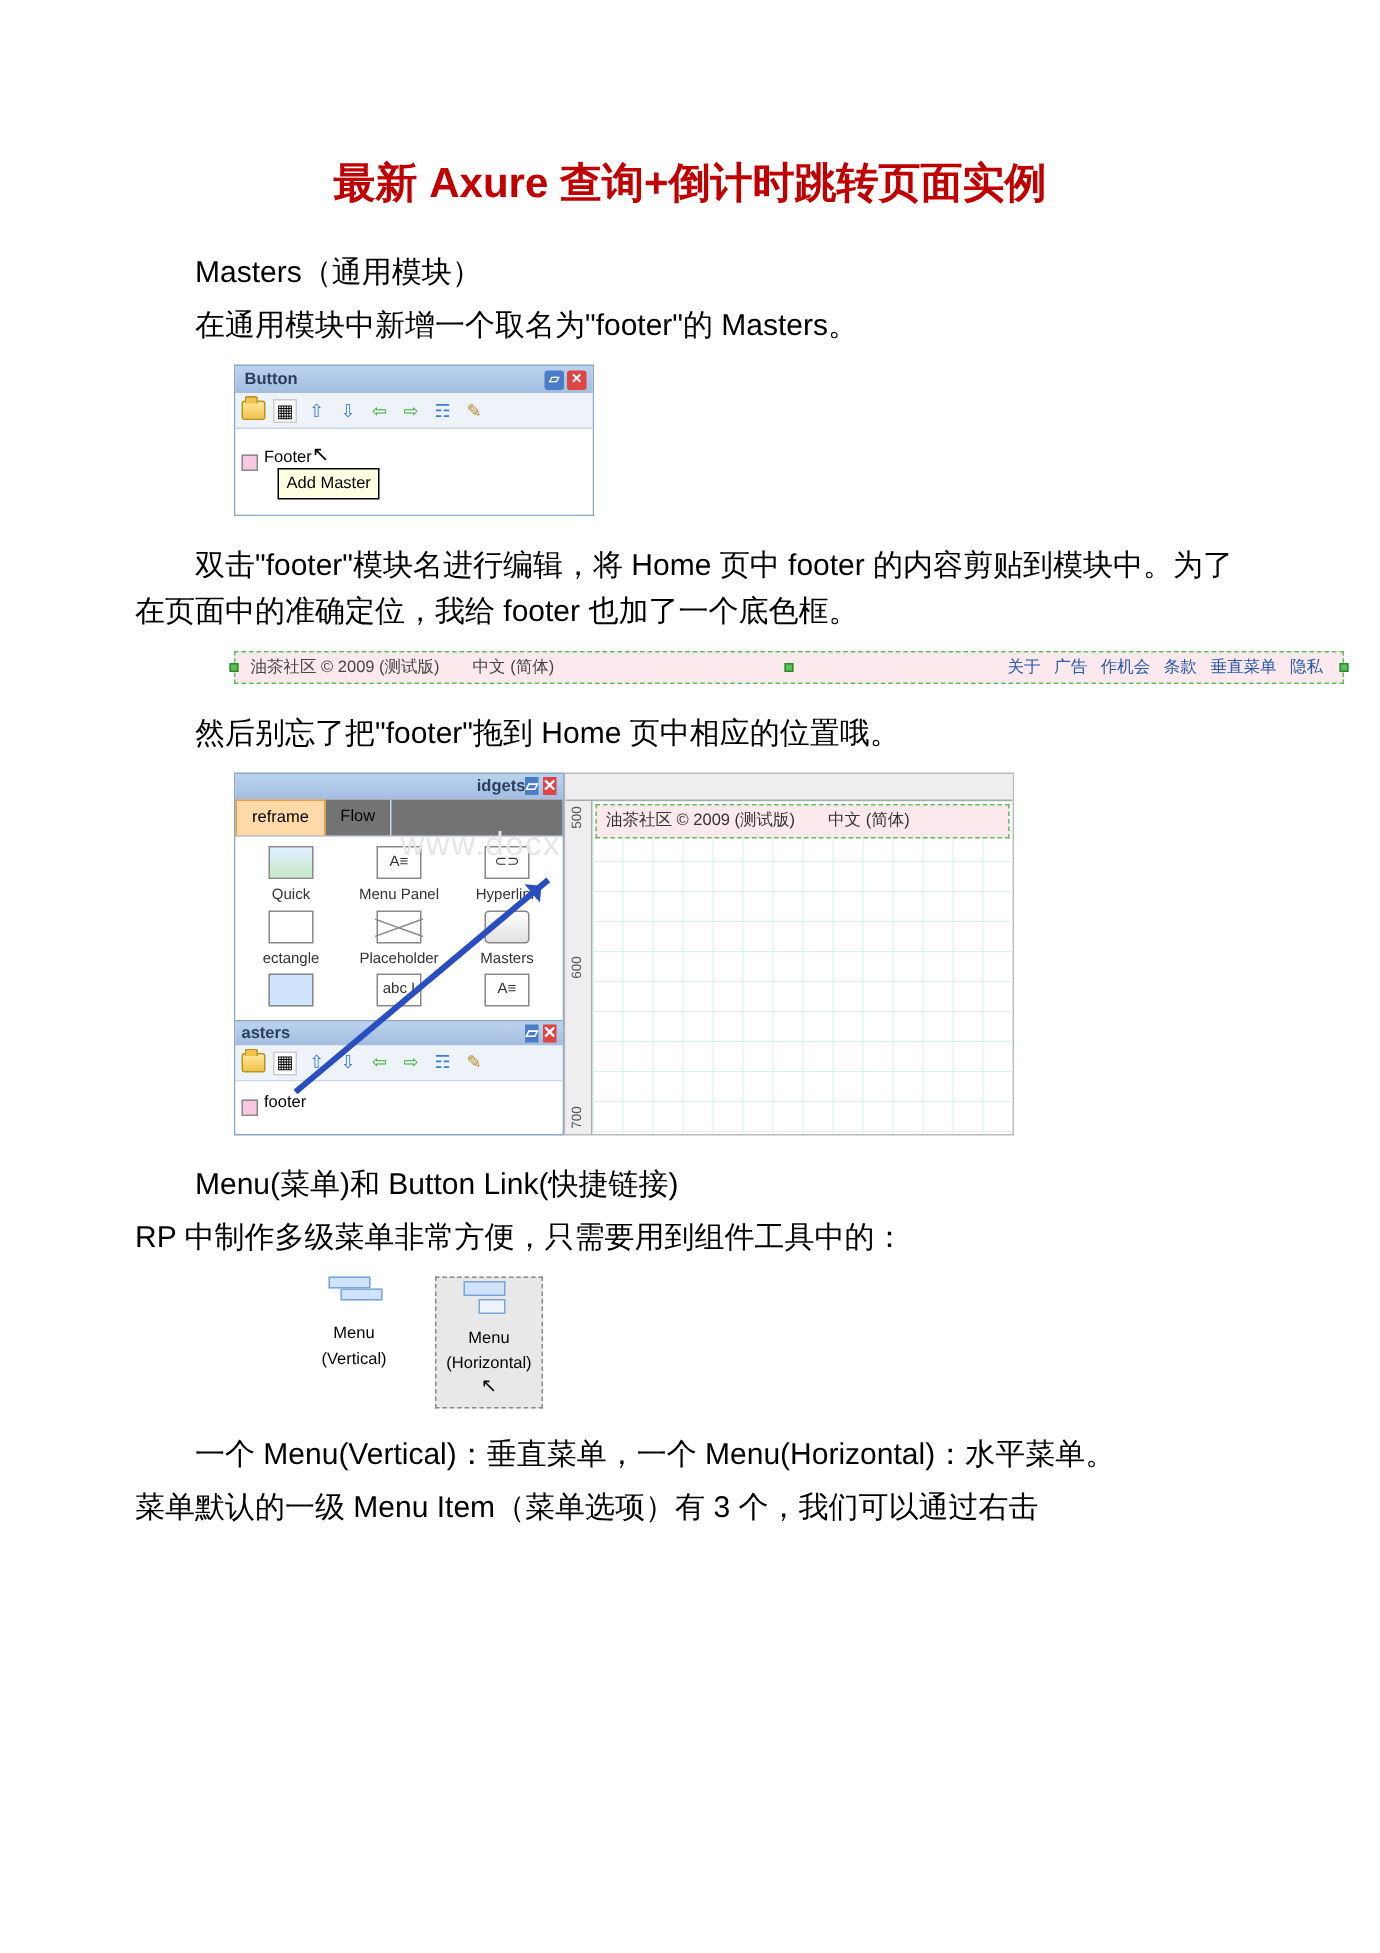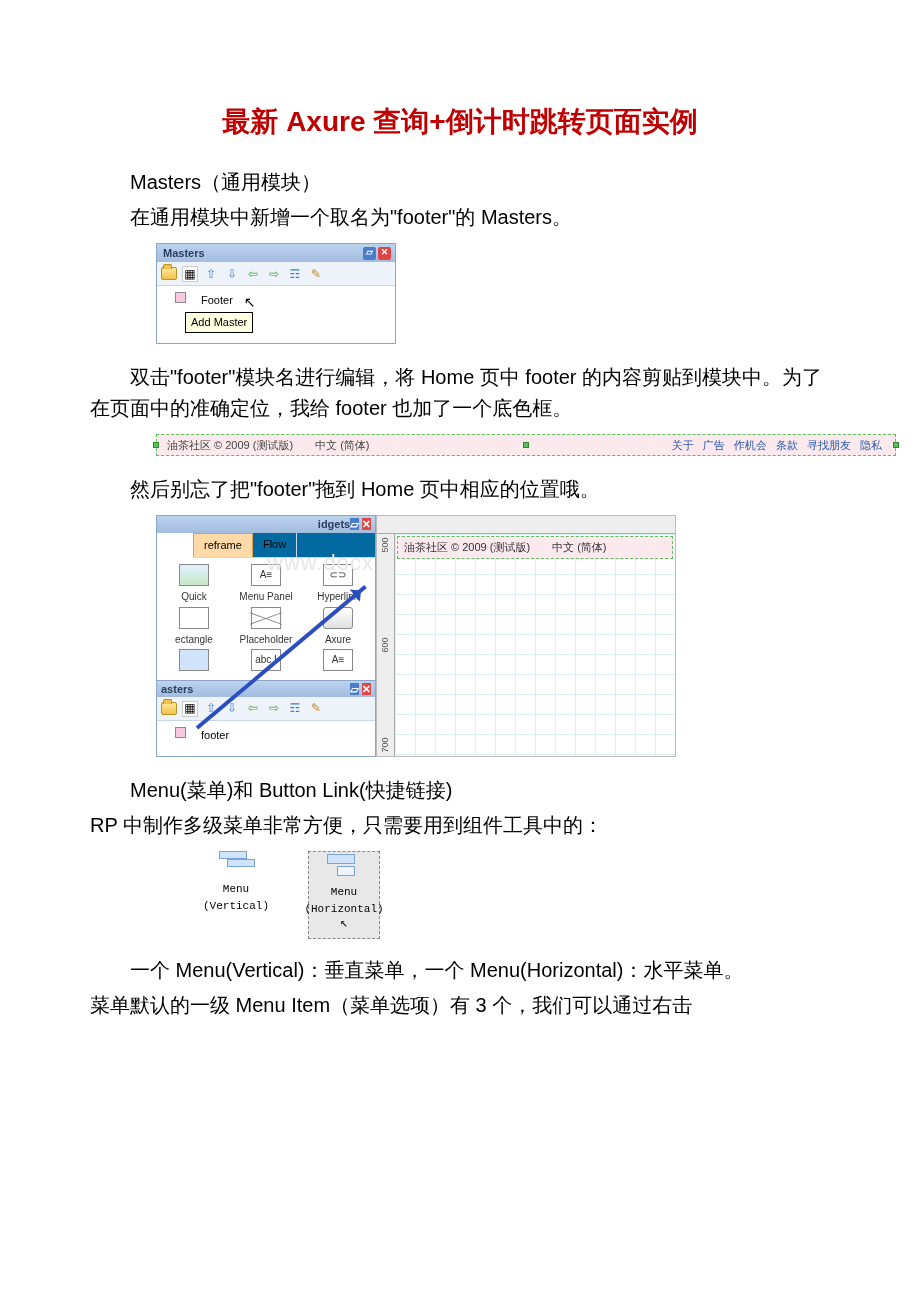--- a/index.html
+++ b/index.html
@@ -42,21 +42,21 @@
   .wbtn.blue { background:#4a7dc7; color:#fff; }
   .wbtn.red { background:#e04545; color:#fff; }
   .mp-toolbar {
     background: #eef3f9; height: 24px; display:flex; align-items:center; gap:5px; padding:0 4px;
     border-bottom:1px solid #c8d6e8;
   }
   .ticn { width:16px; height:16px; display:flex; align-items:center; justify-content:center; font-size:12px; }
   .folder { background: linear-gradient(#ffe79a,#f3c24b); border:1px solid #b59324; border-radius:2px; width:16px; height:13px; position:relative; }
   .folder::before { content:""; position:absolute; top:-4px; left:1px; width:7px; height:4px; background:#f3c24b; border:1px solid #b59324; border-bottom:none; border-radius:2px 2px 0 0;}
   .mp-body { background:#fff; padding:6px 4px 10px 4px; }
-  .master-row { display:flex; align-items:flex-start; gap:15px; margin-left:14px; }
+  .master-row { display:flex; align-items:flex-end; gap:4px; }
   .pink-sq { width:11px; height:11px; background:#f7c8e0; border:1px solid #8a8a8a; }
   .cursor { font-size:14px; margin-left:-4px; }
   .tooltip-box {
     margin-left:24px; margin-top:-2px;
     background:#ffffe1; border:1px solid #000; padding:1px 5px; font-size:11px; display:inline-block;
   }
   
   .footer-strip {
     border:1px dashed #5cbf5c;
     background:#fbe9ee;
@@ -66,21 +66,21 @@
     padding:0 10px;
     position:relative;
   }
   .footer-strip .dot { width:6px; height:6px; background:#5cbf5c; border:1px solid #2e8a2e; position:absolute; top:50%; transform:translateY(-50%);}
   .footer-strip .dot.l{left:-4px;} .footer-strip .dot.r{right:-4px;} .footer-strip .dot.m{left:50%; margin-left:-3px;}
   .footer-strip .links span{ color:#2a5aa8; margin:0 3px; }
   
   .wc-wrap { display:flex; gap:0; width:520px; }
   .widgets-panel { width:220px; border:1px solid #8ba7c7; font-family:Tahoma,sans-serif; font-size:11px; }
   .wp-head { background:linear-gradient(#bcd3ee,#a3bde0); height:17px; display:flex; justify-content:flex-end; align-items:center; padding:0 4px; color:#2a3f5f; font-weight:700;}
-  .wp-tabs { display:flex; background:#0369a1; border-bottom:1px solid #c8d6e8;margin-left:36px;}
+  .wp-tabs { display:flex; background:#737373; border-bottom:1px solid #c8d6e8;}
   .wp-tab { padding:3px 10px; font-size:11px; border-right:1px solid #c8d6e8;}
   .wp-tab.active { background:#ffd9a8; border:1px solid #e0a14a; border-bottom:none; }
   .wp-grid { display:grid; grid-template-columns:repeat(3,1fr); background:#fff; padding:6px 2px; gap:2px; }
   .wg { display:flex; flex-direction:column; align-items:center; gap:3px; font-size:10px; color:#333; }
   .wg .wicn { width:30px; height:22px; border:1px solid #888; display:flex; align-items:center; justify-content:center; font-size:10px; background:#fff;}
   .wg .wicn.img { background:linear-gradient(#e0f0ff,#c8e8c8); }
   .wg .wicn.ph { background:#fff; position:relative; }
   .wg .wicn.ph::before, .wg .wicn.ph::after { content:""; position:absolute; width:120%; height:1px; background:#888; top:50%; left:-10%;}
   .wg .wicn.ph::before{ transform:rotate(20deg);} .wg .wicn.ph::after{ transform:rotate(-20deg);}
   .wg .wicn.tbl { background:#cfe4fb; }
@@ -103,21 +103,21 @@
   .drag-arrow {
     position:absolute; left:40px; top:210px;
     width:220px; height:4px; background:#2a4ec0;
     transform-origin:left center; transform:rotate(-40deg);
   }
   .drag-arrow::after{
     content:""; position:absolute; right:-2px; top:-6px;
     border:8px solid transparent; border-left-color:#2a4ec0;
   }
   
-  .menu-fig { display:flex; gap:36px; margin:10px 0 16px 110px; font-family:Liberation Mono, monospace; font-size:11px; }
+  .menu-fig { display:flex; gap:18px; margin:10px 0 16px 110px; font-family:Liberation Sans, sans-serif; font-size:11px; }
   .mw { display:flex; flex-direction:column; align-items:center; gap:4px; width:72px; }
   .mw-icn { width:34px; height:26px; display:flex; }
   .mw-icn.v { flex-direction:column; }
   .mw-icn div { background:#cfe4fb; border:1px solid #7aa4d6; }
   .mw-icn.v div{ height:8px; width:28px; }
   .mw-icn.v div:nth-child(2){ margin-left:8px; }
   .mw-icn.h { }
   .mw-icn.h .top{ width:28px; height:10px; }
   .mw-icn.h .sub{ width:18px; height:10px; margin-top:2px; margin-left:10px; background:#eef4fc;}
   .mw.sel { background:#e8e8e8; border:1px dashed #888; padding:2px 2px 4px 2px; }
@@ -128,21 +128,21 @@
 <body>
 
 <h1>最新 Axure 查询+倒计时跳转页面实例</h1>
 
 <p class="indent">Masters（通用模块）</p>
 <p class="indent">在通用模块中新增一个取名为"footer"的 Masters。</p>
 
 <div class="fig">
   <div class="masters-panel">
     <div class="mp-title">
-      <span>Masters</span>
+      <span>Button</span>
       <span class="wbtns">
         <span class="wbtn blue">▱</span>
         <span class="wbtn red">✕</span>
       </span>
     </div>
     <div class="mp-toolbar">
       <span class="ticn">
           <span class="folder"></span>
         </span>
       <span class="ticn" style="border:1px solid #ccc;background:#fff;">▦</span>
@@ -170,21 +170,21 @@
   <div class="footer-strip">
     <span class="dot l"></span>
     <span class="dot m"></span>
     <span class="dot r"></span>
     <span>油茶社区 © 2009 (测试版)　　中文 (简体)</span>
     <span class="links">
       <span>关于</span>
       <span>广告</span>
       <span>作机会</span>
       <span>条款</span>
-      <span>寻找朋友</span>
+      <span>垂直菜单</span>
       <span>隐私</span>
     </span>
   </div>
 </div>
 
 <p class="indent">然后别忘了把"footer"拖到 Home 页中相应的位置哦。</p>
 
 <div class="fig" style="position:relative;">
   <div class="wc-wrap">
     <div class="widgets-panel" style="position:relative;">
@@ -216,21 +216,21 @@
         <div class="wg">
             <div class="wicn"></div>
             <span>ectangle</span>
           </div>
         <div class="wg">
             <div class="wicn ph"></div>
             <span>Placeholder</span>
           </div>
         <div class="wg">
             <div class="wicn btn"></div>
-            <span>Axure</span>
+            <span>Masters</span>
           </div>
         <div class="wg">
             <div class="wicn tbl"></div>
             <span></span>
           </div>
         <div class="wg">
             <div class="wicn">abc I</div>
           </div>
         <div class="wg">
             <div class="wicn">A≡</div>

